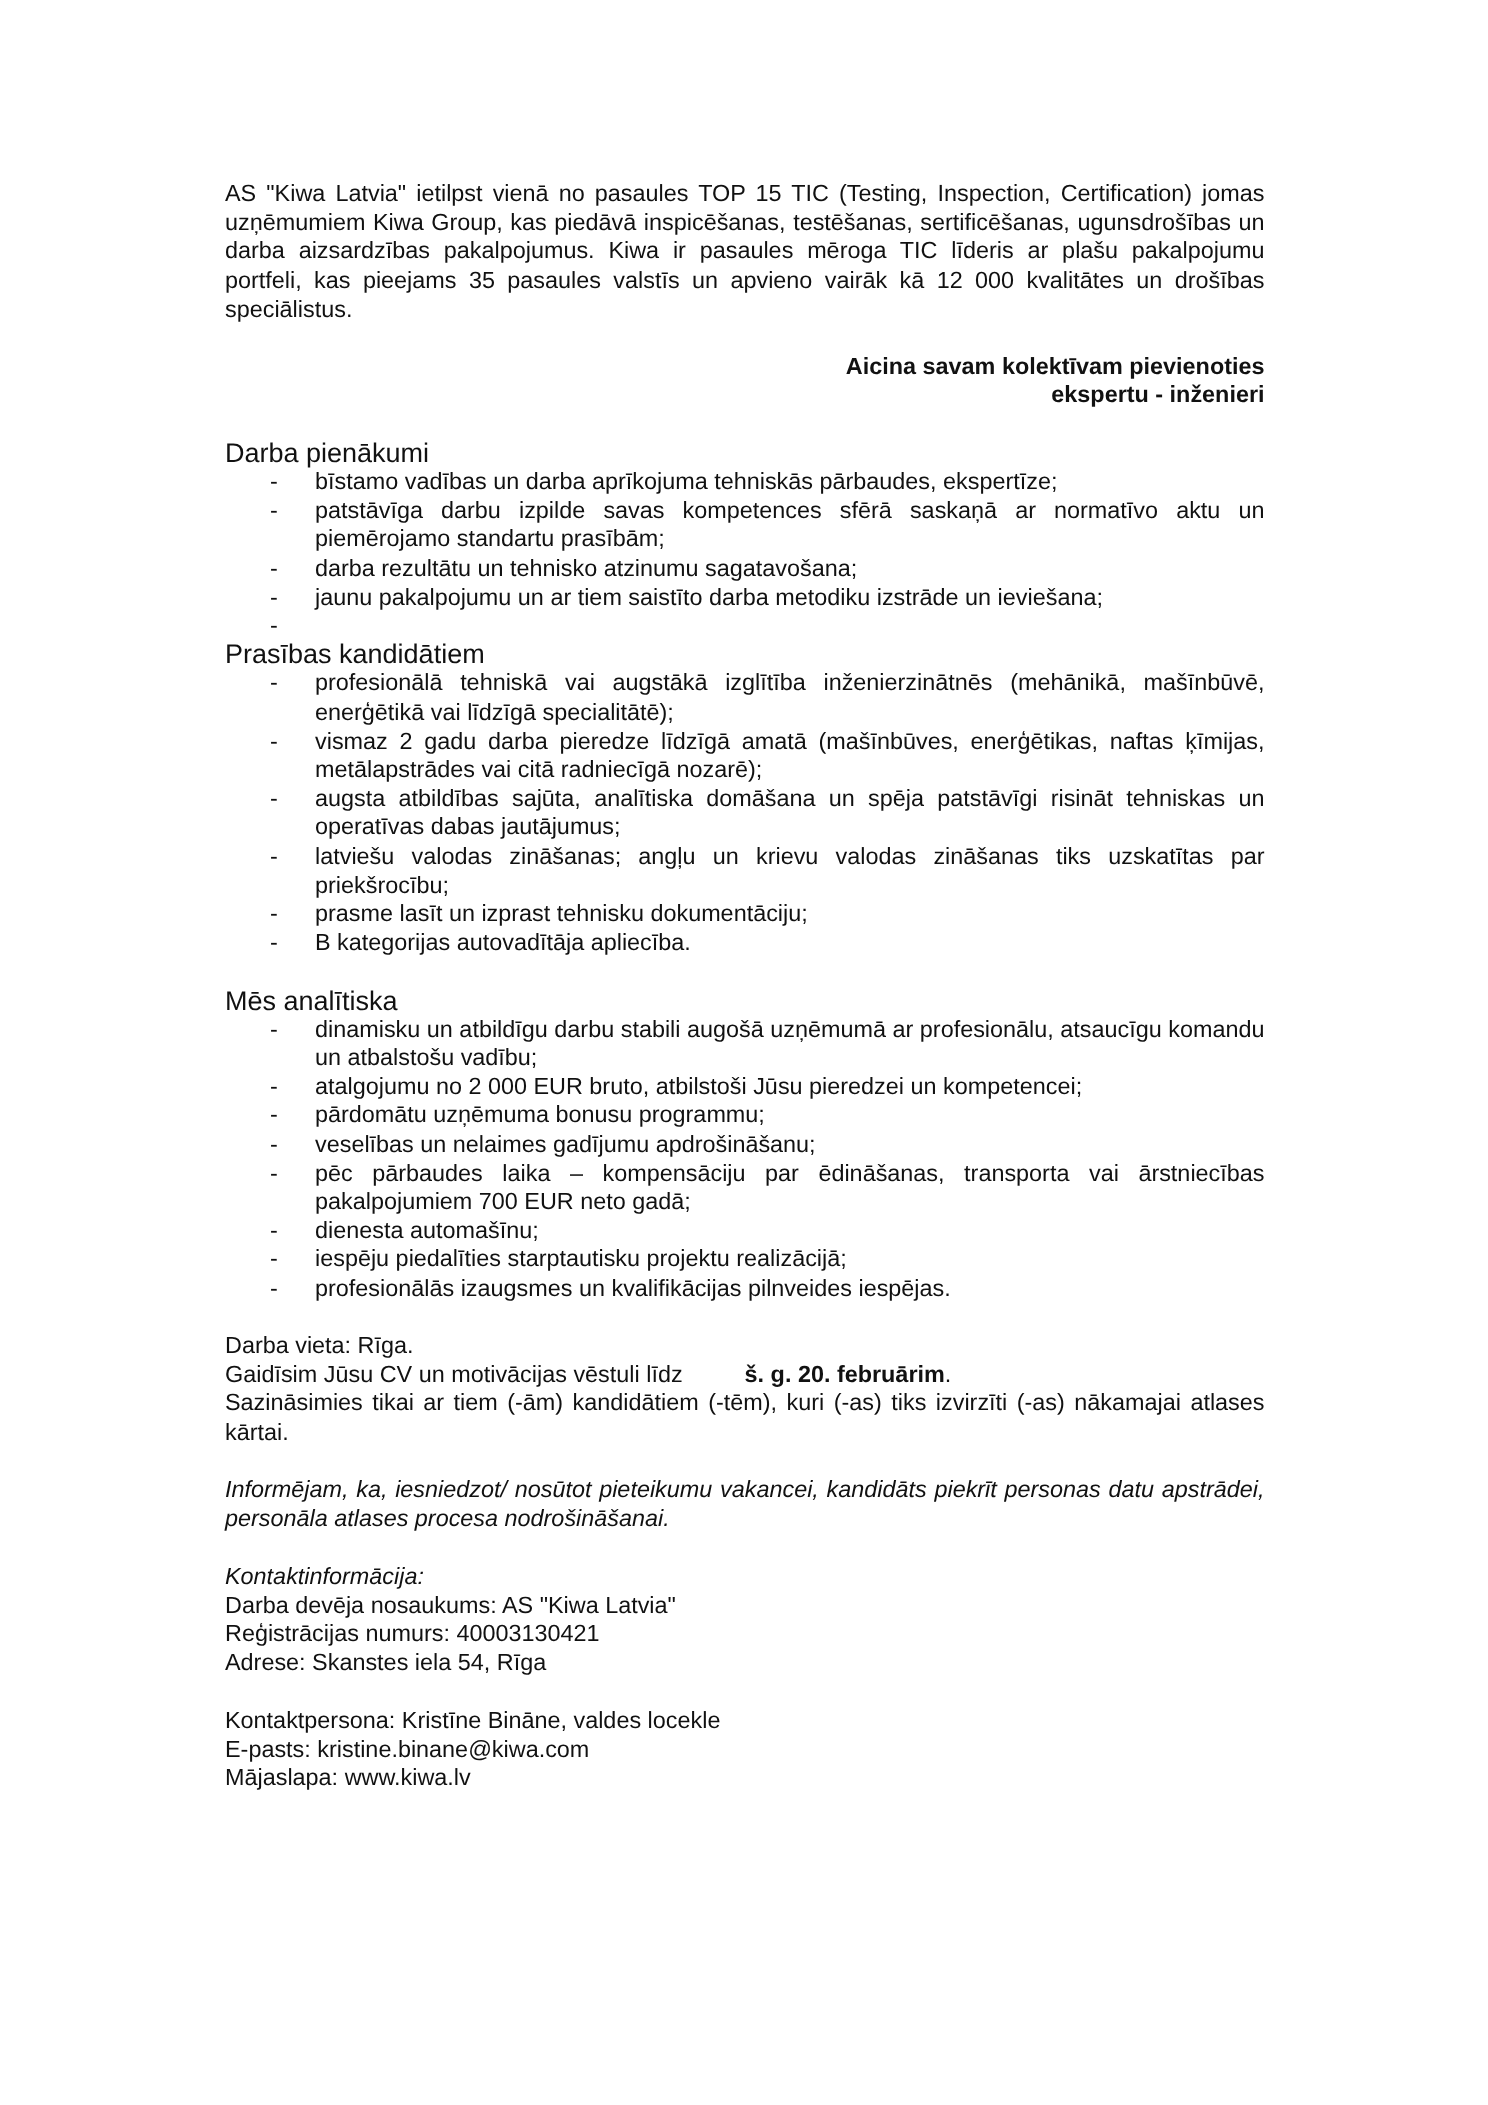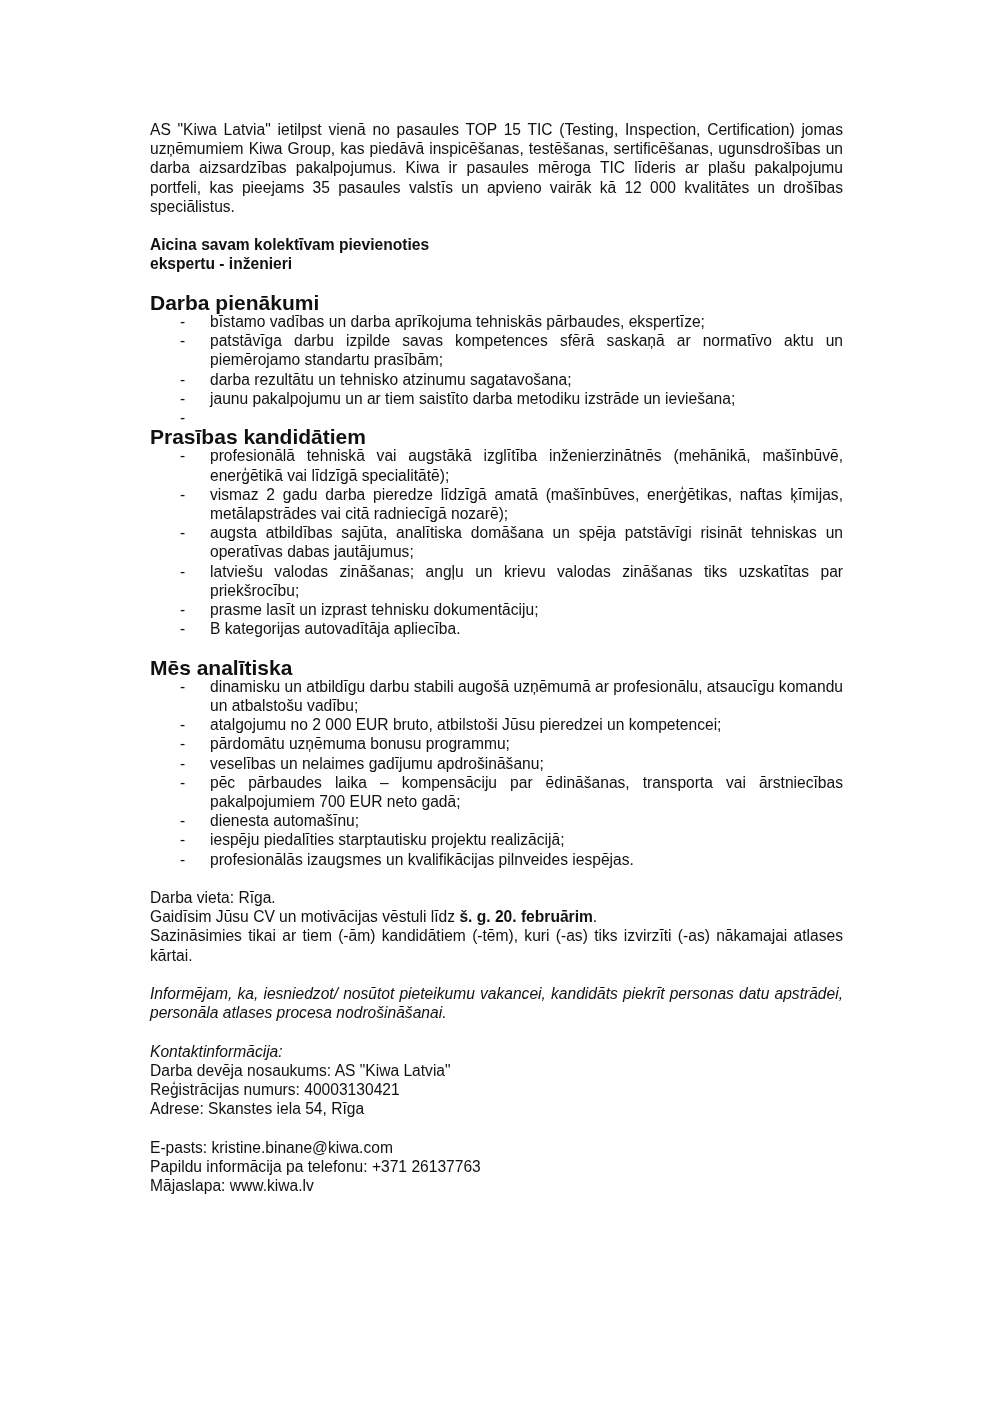--- a/index.html
+++ b/index.html
@@ -3,24 +3,24 @@
 <meta charset="utf-8">
 <style>
   html, body { margin: 0; padding: 0; background: #ffffff; }
   body { width: 992px; height: 1403px; position: relative; overflow: hidden; }
   .page {
     position: absolute; left: 150px; top: 120px; width: 693px;
     font-family: "Liberation Sans", sans-serif;
     font-size: 15.6px; line-height: 19.2px; color: #111111;
   }
   .just { text-align: justify; }
-  .center { text-align: left; font-weight: bold; }
-  .bold { font-weight: bold; }
+  .center { text-align: right; font-weight: bold; }
+  .bold { font-weight: bold; margin-left: 37px; }
   .gap { height: 19.2px; }
-  h3 { margin: 0; font-size: 21px; font-weight: bold; line-height: 19.2px; }
+  h3 { margin: 0; font-size: 18px; font-weight: normal; line-height: 19.2px; }
   ul { list-style: none; margin: 0; padding: 0; }
   li { position: relative; padding-left: 60px; text-align: justify; }
   li .dash { position: absolute; left: 30px; top: 0; }
   .notice { font-style: italic; text-align: justify; }
   .italic { font-style: italic; }
   p { margin: 0; }
   a.link { color: inherit; text-decoration: none; }
 </style>
 </head>
 <body>
@@ -81,18 +81,18 @@
 
   <p class="notice">Informējam, ka, iesniedzot/ nosūtot pieteikumu vakancei, kandidāts piekrīt personas datu apstrādei, personāla atlases procesa nodrošināšanai.</p>
   <div class="gap"></div>
 
   <section>
     <p class="italic">Kontaktinformācija:</p>
     <p>Darba devēja nosaukums: AS "Kiwa Latvia"</p>
     <p>Reģistrācijas numurs: 40003130421</p>
     <p>Adrese: Skanstes iela 54, Rīga</p>
     <div class="gap"></div>
+    <p>Kontaktpersona: Kristīne Bināne, valdes locekle</p>
     <p><span>E-pasts: </span><a class="link">kristine.binane@kiwa.com</a></p>
-    <p><span>Papildu informācija pa telefonu: </span><span>+371 26137763</span></p>
     <p><span>Mājaslapa: </span><a class="link">www.kiwa.lv</a></p>
   </section>
 
 </div>
 
 </body></html>

